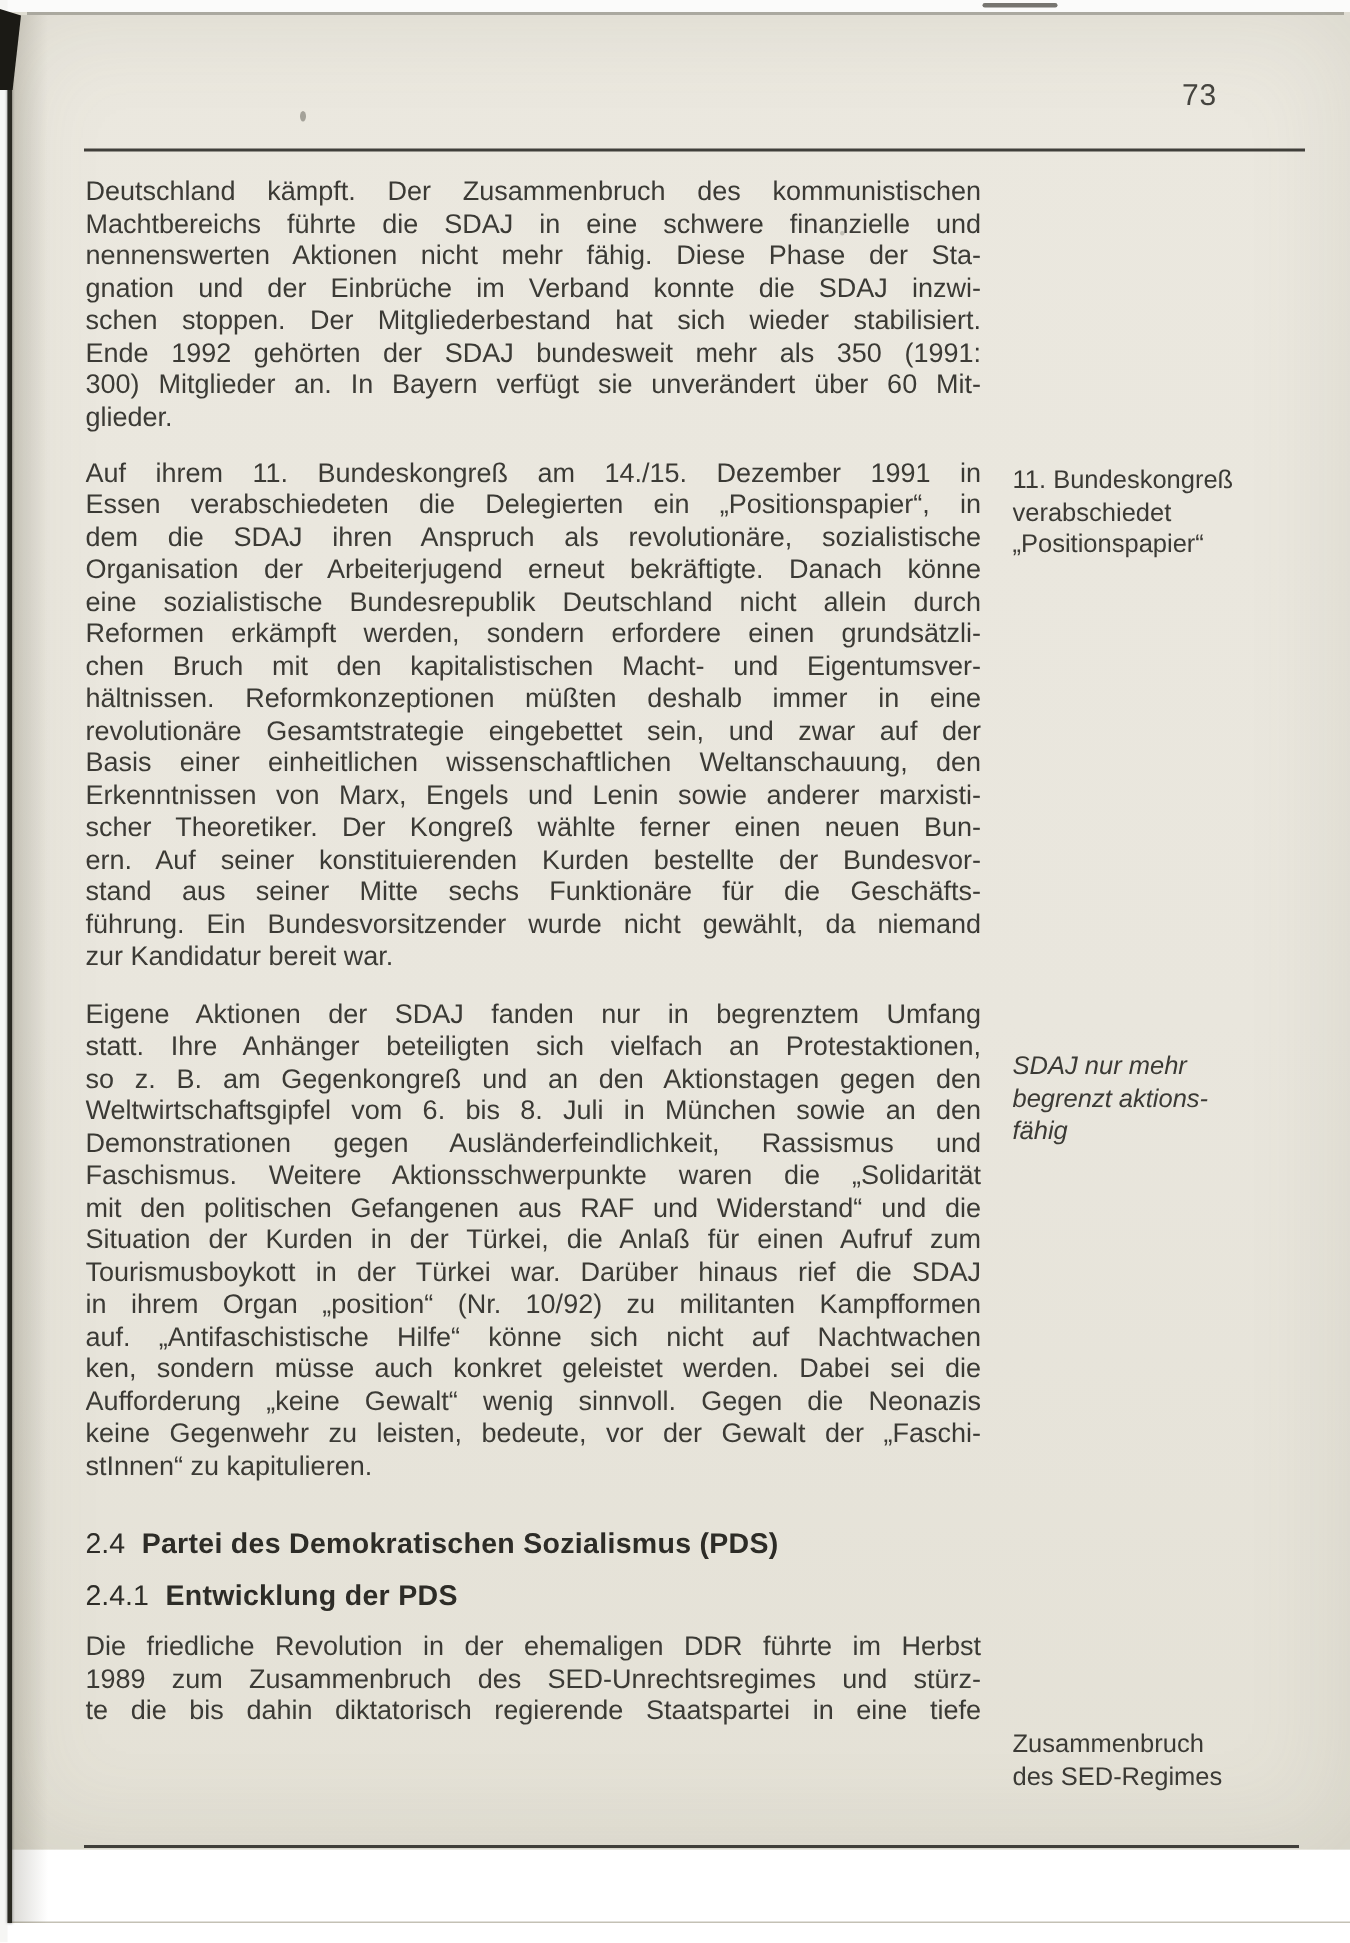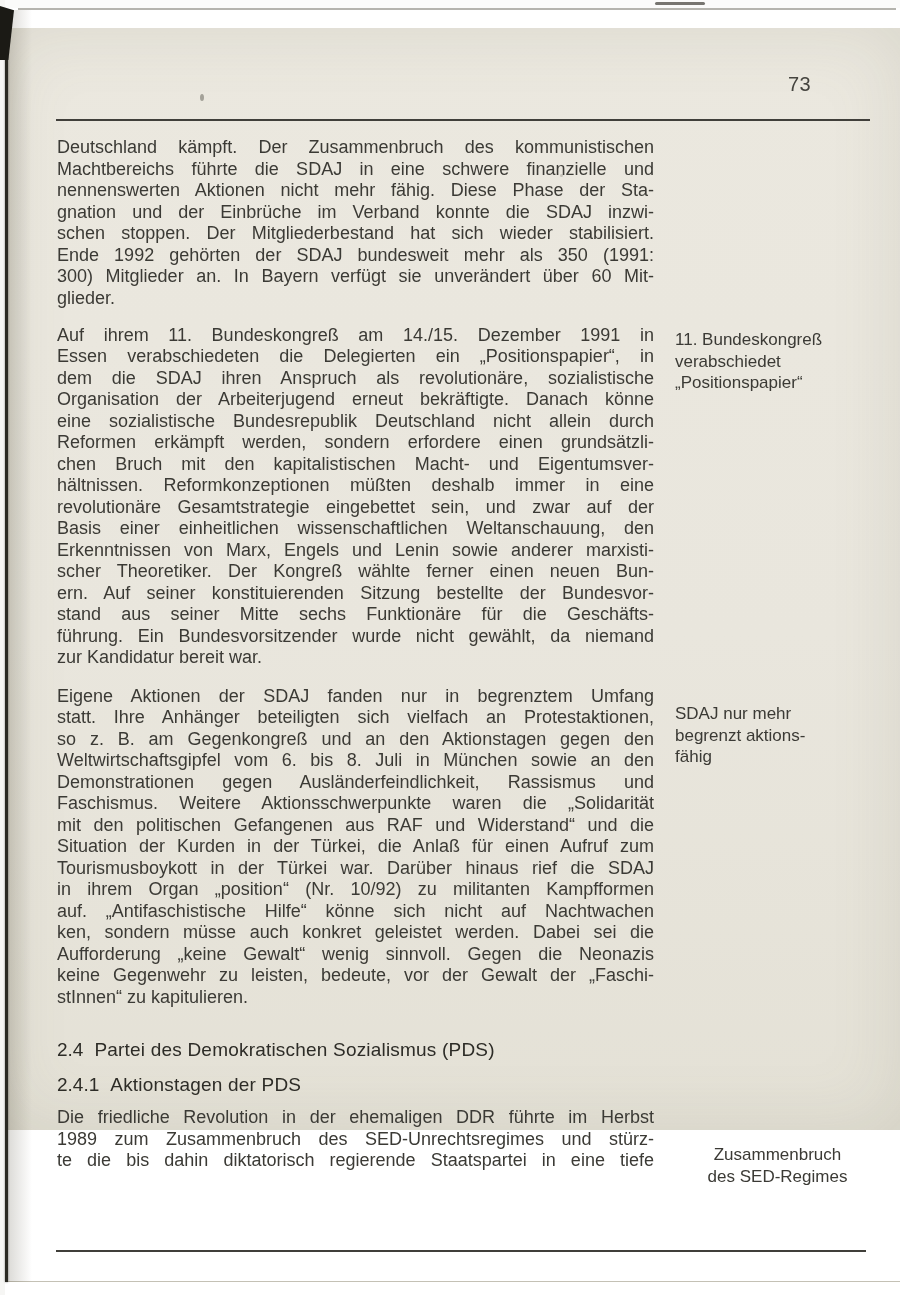--- a/index.html
+++ b/index.html
@@ -4,24 +4,23 @@
 <style>
   html,body{margin:0;padding:0;}
   body{
     width:900px;height:1295px;position:relative;overflow:hidden;
     background:#ffffff;
     font-family:"Liberation Sans", sans-serif;
     -webkit-font-smoothing:antialiased;
   }
   
   #page{
-    position:absolute;left:0;top:8px;width:900px;height:1102px;
+    position:absolute;left:0;top:8px;width:900px;height:1225px;
     background:linear-gradient(180deg,#ebe8df 0%,#e9e6dd 55%,#e4e1d6 100%);
     box-shadow:inset 0 0 70px rgba(115,110,92,0.14);
-    margin-top:20px;
   }
   #page-edge-bottom{position:absolute;left:0;top:1281px;width:900px;height:1px;background:#c4c1b5;}
   #bottom-white{position:absolute;left:0;top:1283px;width:900px;height:12px;background:#ffffff;}
   #top-white{position:absolute;left:0;top:0;width:900px;height:8px;background:#fbfbfa;}
   #top-edge-line{position:absolute;left:18px;top:8px;width:878px;height:2px;background:#8e8c83;opacity:.65;}
   #top-dash{position:absolute;left:655px;top:2px;width:50px;height:3px;background:#56544d;border-radius:2px;opacity:.8;}
   
   #left-white{position:absolute;left:0;top:0;width:5px;height:1295px;background:#f6f6f4;}
   #spine-line{position:absolute;left:5px;top:10px;width:3px;height:1272px;background:#2a2922;box-shadow:0 0 2px rgba(0,0,0,.55);}
   #spine-wedge{position:absolute;left:0;top:6px;width:14px;height:54px;background:#1b1a15;clip-path:polygon(0 0,100% 8%,60% 100%,0 100%);}
@@ -40,27 +39,27 @@
   .line{line-height:21.5px;height:21.5px;overflow:hidden;white-space:nowrap;}
   .line.just{text-align:justify;text-align-last:justify;white-space:normal;}
   .p2{margin-top:15.5px;}
   .p3{margin-top:17px;}
   .p4{margin-top:11px;}
   
   .hd{margin:0;color:#2d2c27;font-size:19px;line-height:22px;font-weight:400;}
   #heading-24{margin-top:31px;}
   #heading-241{margin-top:13px;}
   .hnum{font-weight:400;margin-right:11px;}
-  .htitle{font-weight:400;letter-spacing:.2px;}
+  .htitle{font-weight:700;letter-spacing:.2px;}
   
   .mnote{position:absolute;left:675px;width:205px;font-size:17px;line-height:21.5px;color:#3b3a35;}
   #mnote-1{top:301px;}
-  #mnote-2{top:675px;}
+  #mnote-2{top:692px;font-style:italic;}
   #mnote-3{top:851px;}
-  #mnote-4{top:1116px;text-align:center;}
+  #mnote-4{top:1144px;}
 </style>
 </head>
 <body>
 
 <div id="page">
   <div id="top-rule" class="rule"></div>
   <div id="bottom-rule" class="rule"></div>
 
   <div id="page-number">73</div>
 
@@ -81,21 +80,21 @@
         <div class="line just">dem die SDAJ ihren Anspruch als revolutionäre, sozialistische</div>
         <div class="line just">Organisation der Arbeiterjugend erneut bekräftigte. Danach könne</div>
         <div class="line just">eine sozialistische Bundesrepublik Deutschland nicht allein durch</div>
         <div class="line just">Reformen erkämpft werden, sondern erfordere einen grundsätzli-</div>
         <div class="line just">chen Bruch mit den kapitalistischen Macht- und Eigentumsver-</div>
         <div class="line just">hältnissen. Reformkonzeptionen müßten deshalb immer in eine</div>
         <div class="line just">revolutionäre Gesamtstrategie eingebettet sein, und zwar auf der</div>
         <div class="line just">Basis einer einheitlichen wissenschaftlichen Weltanschauung, den</div>
         <div class="line just">Erkenntnissen von Marx, Engels und Lenin sowie anderer marxisti-</div>
         <div class="line just">scher Theoretiker. Der Kongreß wählte ferner einen neuen Bun-</div>
-        <div class="line just">ern. Auf seiner konstituierenden Sitzung bestellte der Bundesvor-</div>
+        <div class="line just">ern. Auf seiner konstituierenden Kurden bestellte der Bundesvor-</div>
         <div class="line just">stand aus seiner Mitte sechs Funktionäre für die Geschäfts-</div>
         <div class="line just">führung. Ein Bundesvorsitzender wurde nicht gewählt, da niemand</div>
         <div class="line">zur Kandidatur bereit war.</div>
       </div>
     <div class="para p3">
         <div class="line just">Eigene Aktionen der SDAJ fanden nur in begrenztem Umfang</div>
         <div class="line just">statt. Ihre Anhänger beteiligten sich vielfach an Protestaktionen,</div>
         <div class="line just">so z. B. am Gegenkongreß und an den Aktionstagen gegen den</div>
         <div class="line just">Weltwirtschaftsgipfel vom 6. bis 8. Juli in München sowie an den</div>
         <div class="line just">Demonstrationen gegen Ausländerfeindlichkeit, Rassismus und</div>
@@ -108,21 +107,21 @@
         <div class="line just">ken, sondern müsse auch konkret geleistet werden. Dabei sei die</div>
         <div class="line just">Aufforderung „keine Gewalt“ wenig sinnvoll. Gegen die Neonazis</div>
         <div class="line just">keine Gegenwehr zu leisten, bedeute, vor der Gewalt der „Faschi-</div>
         <div class="line">stInnen“ zu kapitulieren.</div>
       </div>
 
     <h2 id="heading-24" class="hd">
       <span class="hnum">2.4</span><span class="htitle">Partei des Demokratischen Sozialismus (PDS)</span>
     </h2>
     <h3 id="heading-241" class="hd">
-      <span class="hnum">2.4.1</span><span class="htitle">Aktionstagen der PDS</span>
+      <span class="hnum">2.4.1</span><span class="htitle">Entwicklung der PDS</span>
     </h3>
 
     <div class="para p4">
         <div class="line just">Die friedliche Revolution in der ehemaligen DDR führte im Herbst</div>
         <div class="line just">1989 zum Zusammenbruch des SED-Unrechtsregimes und stürz-</div>
         <div class="line just">te die bis dahin diktatorisch regierende Staatspartei in eine tiefe</div>
       </div>
   </div>
 
   <div id="mnote-1" class="mnote">

